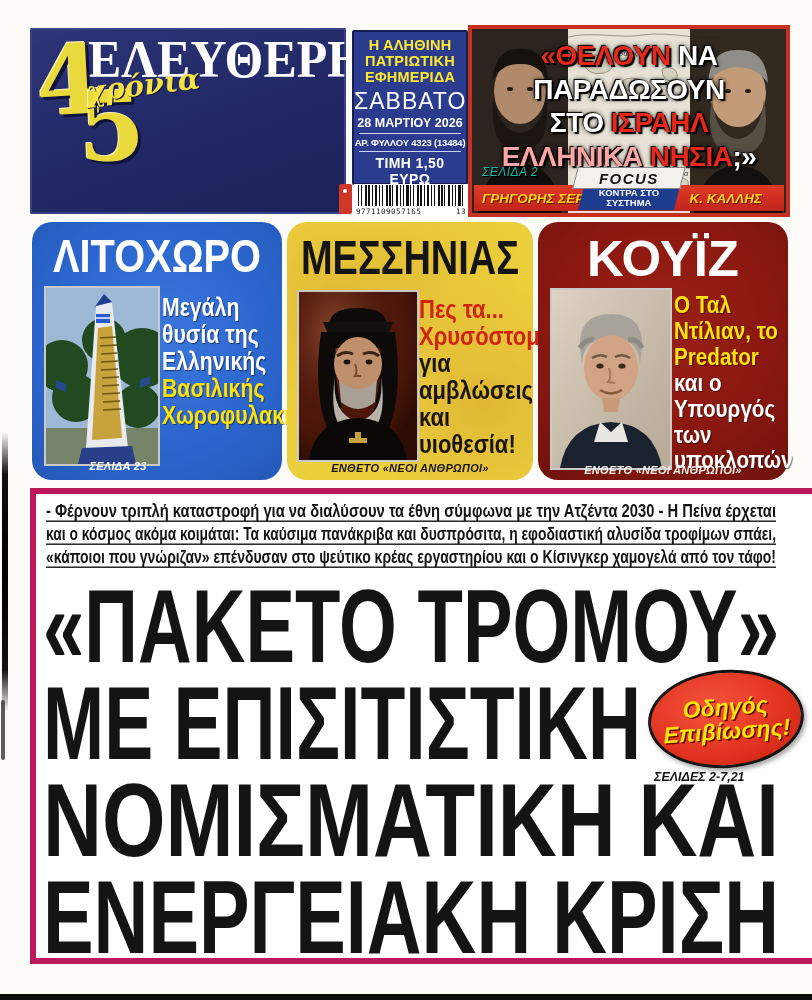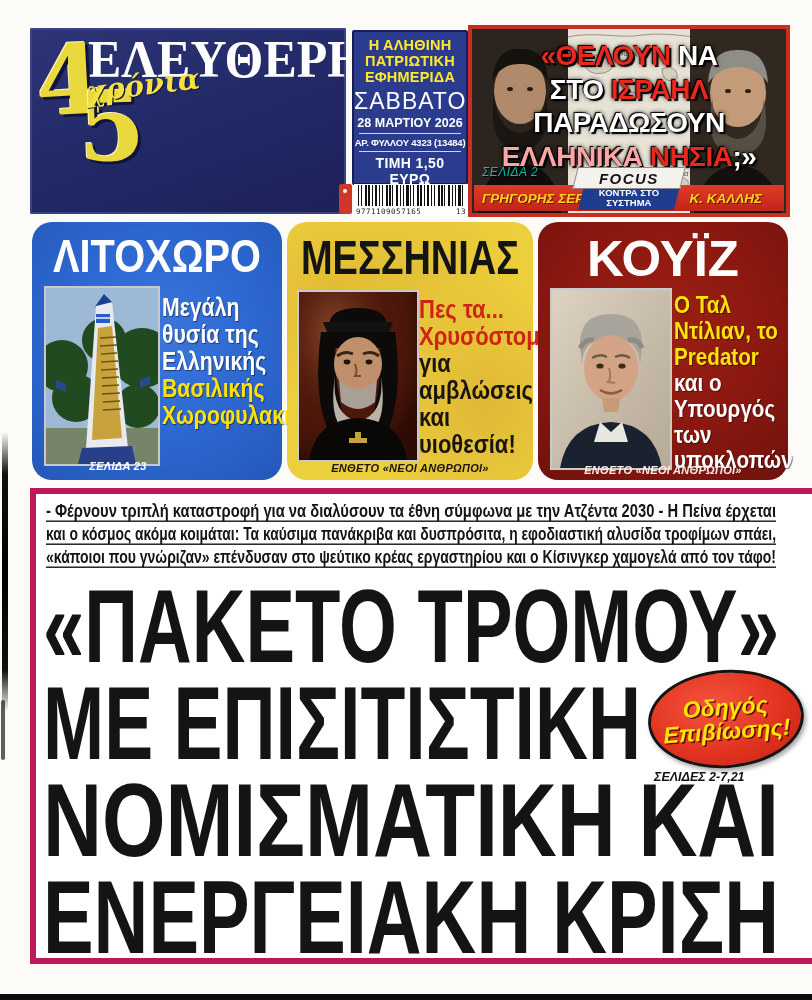--- a/index.html
+++ b/index.html
@@ -182,22 +182,22 @@
           <ellipse cx="276" cy="62" rx="3" ry="2" fill="#2a1e14"></ellipse>
         <path d="M222 184 q8 -46 44 -48 q36 2 44 48 z" fill="#13100d"></path>
       </g>
     </svg>
     <span class="bn-maplabel" style="left:146px;top:20px;font-family:Liberation Serif, serif;">Θάσος</span>
     <span class="bn-maplabel" style="left:122px;top:138px;">Άνδρος</span>
     <span class="bn-maplabel" style="left:162px;top:146px;">Τήνος</span>
     <span class="bn-maplabel" style="left:196px;top:140px;">Ικαρία</span>
     <div class="bn-headline">
       <div><span style="color: rgb(232, 40, 28);">«ΘΕΛΟΥΝ</span><span style="color: rgb(255, 255, 255);"> ΝΑ</span></div>
+      <div><span style="color: rgb(255, 255, 255);">ΠΑΡΑΔΩΣΟΥΝ</span></div>
       <div><span style="color: rgb(255, 255, 255);">ΣΤΟ </span><span style="color: rgb(232, 40, 28);">ΙΣΡΑΗΛ</span></div>
-      <div><span style="color: rgb(255, 255, 255);">ΠΑΡΑΔΩΣΟΥΝ</span></div>
       <div><span style="color: #fca5a5;">ΕΛΛΗΝΙΚΑ </span><span style="color: rgb(232, 40, 28);">ΝΗΣΙΑ</span><span style="color: rgb(255, 255, 255);">;»</span></div>
     </div>
     <div class="bn-pageref">ΣΕΛΙΔΑ 2</div>
     <div class="bn-focus">
       <span>FOCUS</span>
     </div>
     <div class="bn-strip">
       <span class="bn-name left">ΓΡΗΓΟΡΗΣ ΣΕΡΕΤΗΣ</span>
       <div class="bn-program">
         <span>ΚΟΝΤΡΑ ΣΤΟ ΣΥΣΤΗΜΑ</span>

